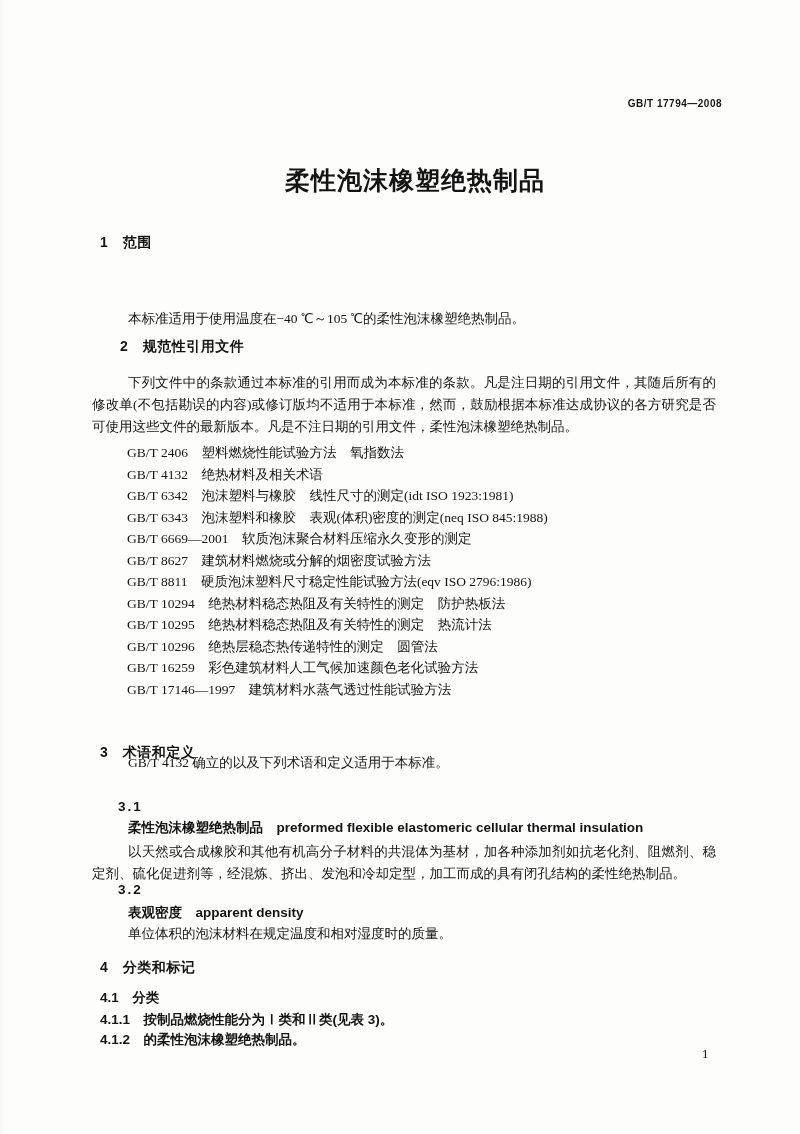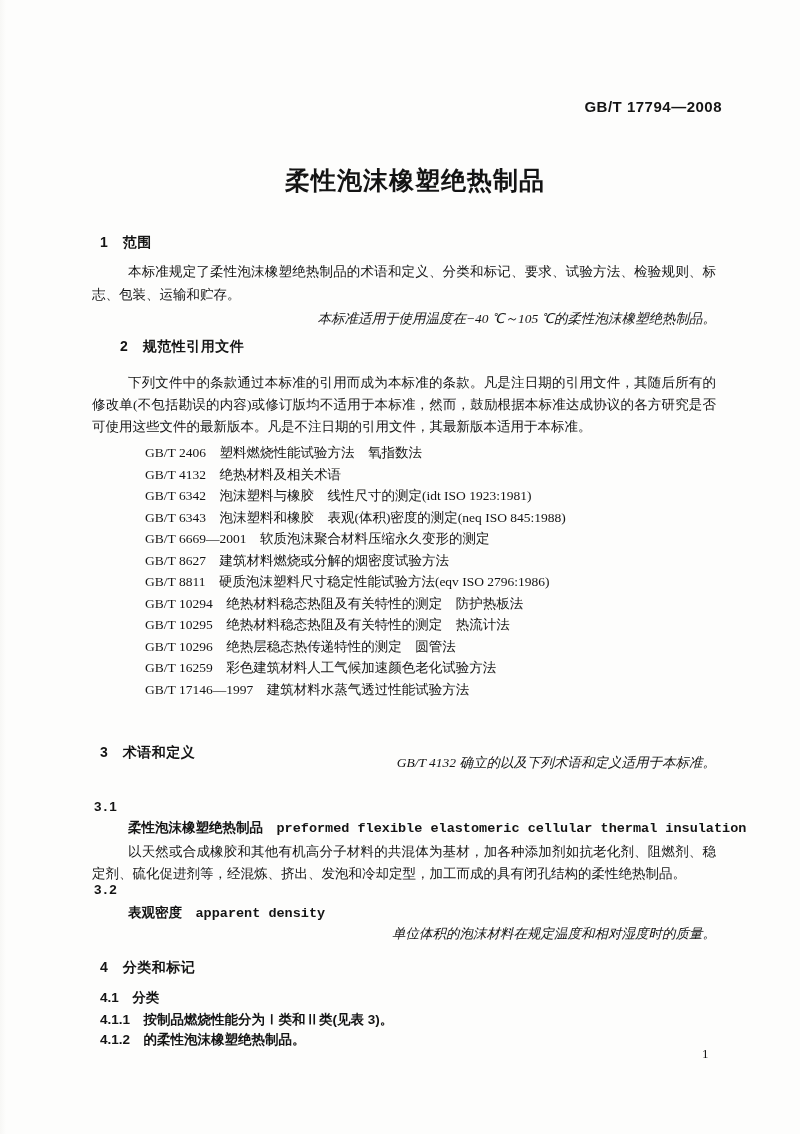--- a/index.html
+++ b/index.html
@@ -11,50 +11,51 @@
     position:relative;
     overflow:hidden;
   }
   .page{
     position:absolute;inset:0;
     background:linear-gradient(90deg,#f7f7f5 0px,#fdfdfc 6px),#fdfdfc;
   }
   .abs{position:absolute;}
   .doc-code{
     font-family:"Liberation Sans", sans-serif;
-    font-weight:bold;font-size:15px;letter-spacing:0.5px;
+    font-weight:bold;font-size:10px;letter-spacing:0.5px;
     white-space:nowrap;
   }
   .doc-title{
     font-family:"Liberation Sans", sans-serif;
     font-weight:bold;font-size:25px;letter-spacing:1px;
     width:100%;text-align:center;
     white-space:nowrap;
   }
   .sec-heading{
     font-family:"Liberation Sans", sans-serif;
     font-weight:bold;font-size:14px;letter-spacing:0.5px;
     white-space:nowrap;
     text-align:center;
   }
   .body-par{
     font-size:13.5px;line-height:22px;
     width:624px;text-align:justify;
     text-indent:36px;
   }
-  .one-line{white-space:nowrap;text-align:right;font-style:italic;}
+  .one-line{white-space:nowrap;text-align:left;}
   .ref-list{font-size:13.5px;line-height:21.5px;}
-  .ref-item{white-space:nowrap;margin-left:18px;}
+  .ref-item{white-space:nowrap;}
   .clause-num{
     font-family:"Liberation Sans", sans-serif;
     font-size:13.5px;font-weight:bold;letter-spacing:2px;
     white-space:nowrap;
+    margin-left:24px;
   }
   .term-line{
-    font-family:Liberation Mono, monospace;
+    font-family:Liberation Sans, sans-serif;
     font-weight:bold;font-size:13.5px;
     white-space:nowrap;
   }
   .sub-heading{
     font-family:"Liberation Sans", sans-serif;
     font-weight:bold;font-size:13.5px;
     white-space:nowrap;
   }
   .page-num{
     font-size:13px;font-family:"Liberation Serif", serif;
@@ -63,25 +64,24 @@
 </head>
 <body>
 
 <div class="page">
 
   <div class="abs doc-code" style="top:98px; right:78px;">GB/T 17794—2008</div>
 
   <div class="abs doc-title" style="top:164px; left:15px;">柔性泡沫橡塑绝热制品</div>
 
   <div class="abs sec-heading" style="top:234px; left:100px;">1　范围</div>
-  <div class="abs body-par" style="top:261px; left:92px; line-height:22.5px;">本标准规定了柔性泡沫橡塑绝热制品的术语和定义、分类和标记、要求、试验方法、检验规则、标志、包装、运输和贮存。</div>
   <div class="abs body-par one-line" style="top:308px; left:92px;">本标准适用于使用温度在−40 ℃～105 ℃的柔性泡沫橡塑绝热制品。</div>
 
   <div class="abs sec-heading" style="top:338px; left:100px;margin-left:20px;">2　规范性引用文件</div>
-  <div class="abs body-par" style="top:372px; left:92px;">下列文件中的条款通过本标准的引用而成为本标准的条款。凡是注日期的引用文件，其随后所有的修改单(不包括勘误的内容)或修订版均不适用于本标准，然而，鼓励根据本标准达成协议的各方研究是否可使用这些文件的最新版本。凡是不注日期的引用文件，其最新版本适用于本标准。</div>
+  <div class="abs body-par" style="top:372px; left:92px;">下列文件中的条款通过本标准的引用而成为本标准的条款。凡是注日期的引用文件，其随后所有的修改单(不包括勘误的内容)或修订版均不适用于本标准，然而，鼓励根据本标准达成协议的各方研究是否可使用这些文件的最新版本。凡是不注日期的引用文件，柔性泡沫橡塑绝热制品。</div>
 
   <div class="abs ref-list" style="top:442px; left:127px;">
     <div class="ref-item">GB/T 2406　塑料燃烧性能试验方法　氧指数法</div>
     <div class="ref-item">GB/T 4132　绝热材料及相关术语</div>
     <div class="ref-item">GB/T 6342　泡沫塑料与橡胶　线性尺寸的测定(idt ISO 1923:1981)</div>
     <div class="ref-item">GB/T 6343　泡沫塑料和橡胶　表观(体积)密度的测定(neq ISO 845:1988)</div>
     <div class="ref-item">GB/T 6669—2001　软质泡沫聚合材料压缩永久变形的测定</div>
     <div class="ref-item">GB/T 8627　建筑材料燃烧或分解的烟密度试验方法</div>
     <div class="ref-item">GB/T 8811　硬质泡沫塑料尺寸稳定性能试验方法(eqv ISO 2796:1986)</div>
     <div class="ref-item">GB/T 10294　绝热材料稳态热阻及有关特性的测定　防护热板法</div>

